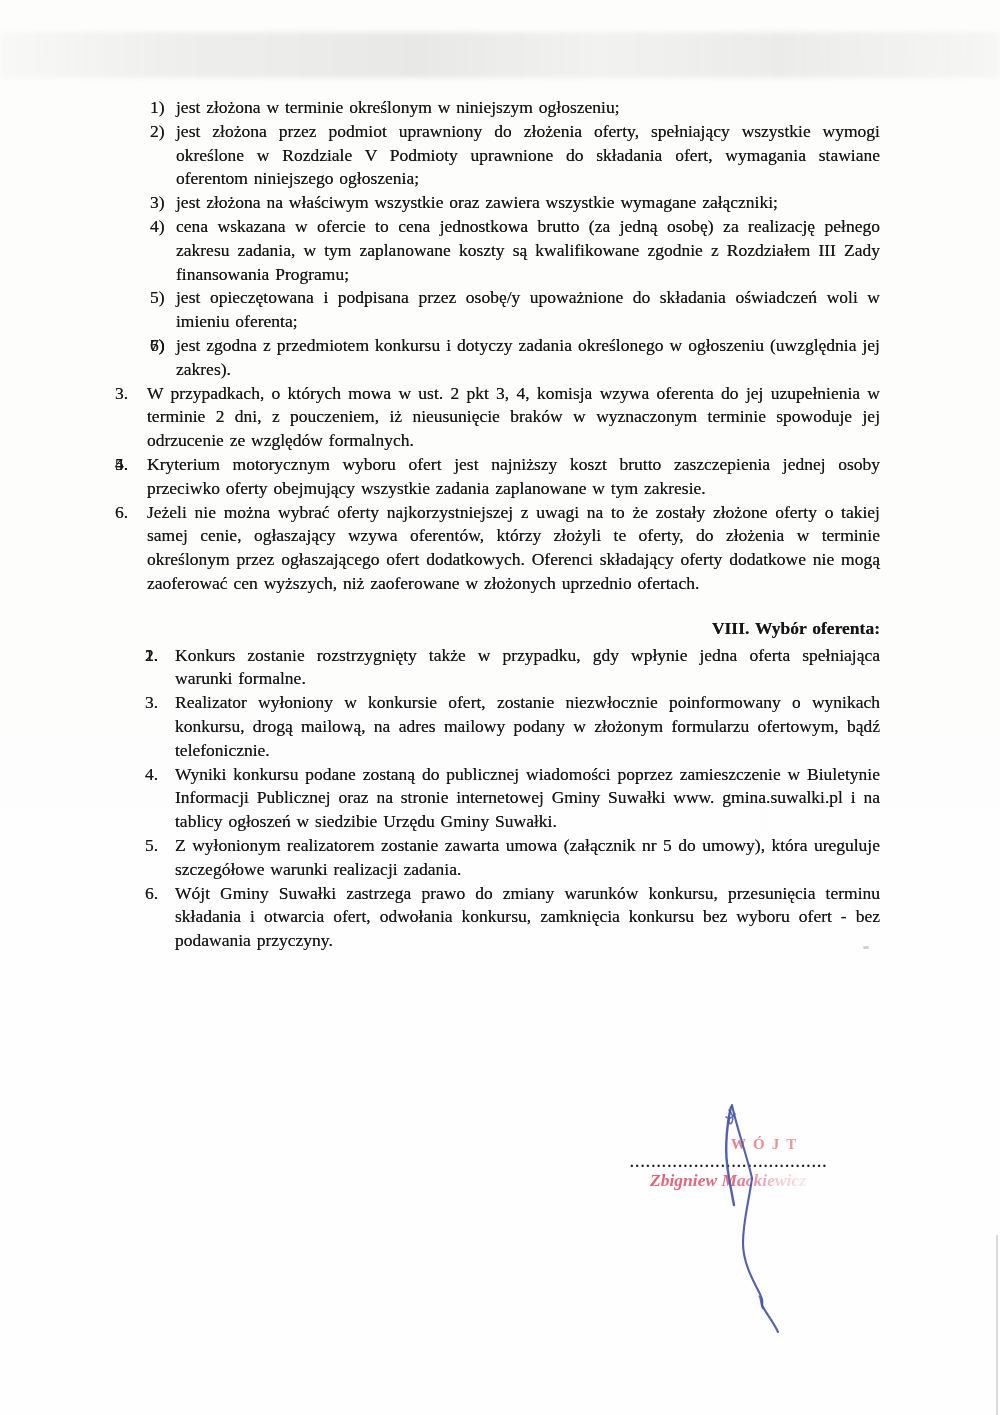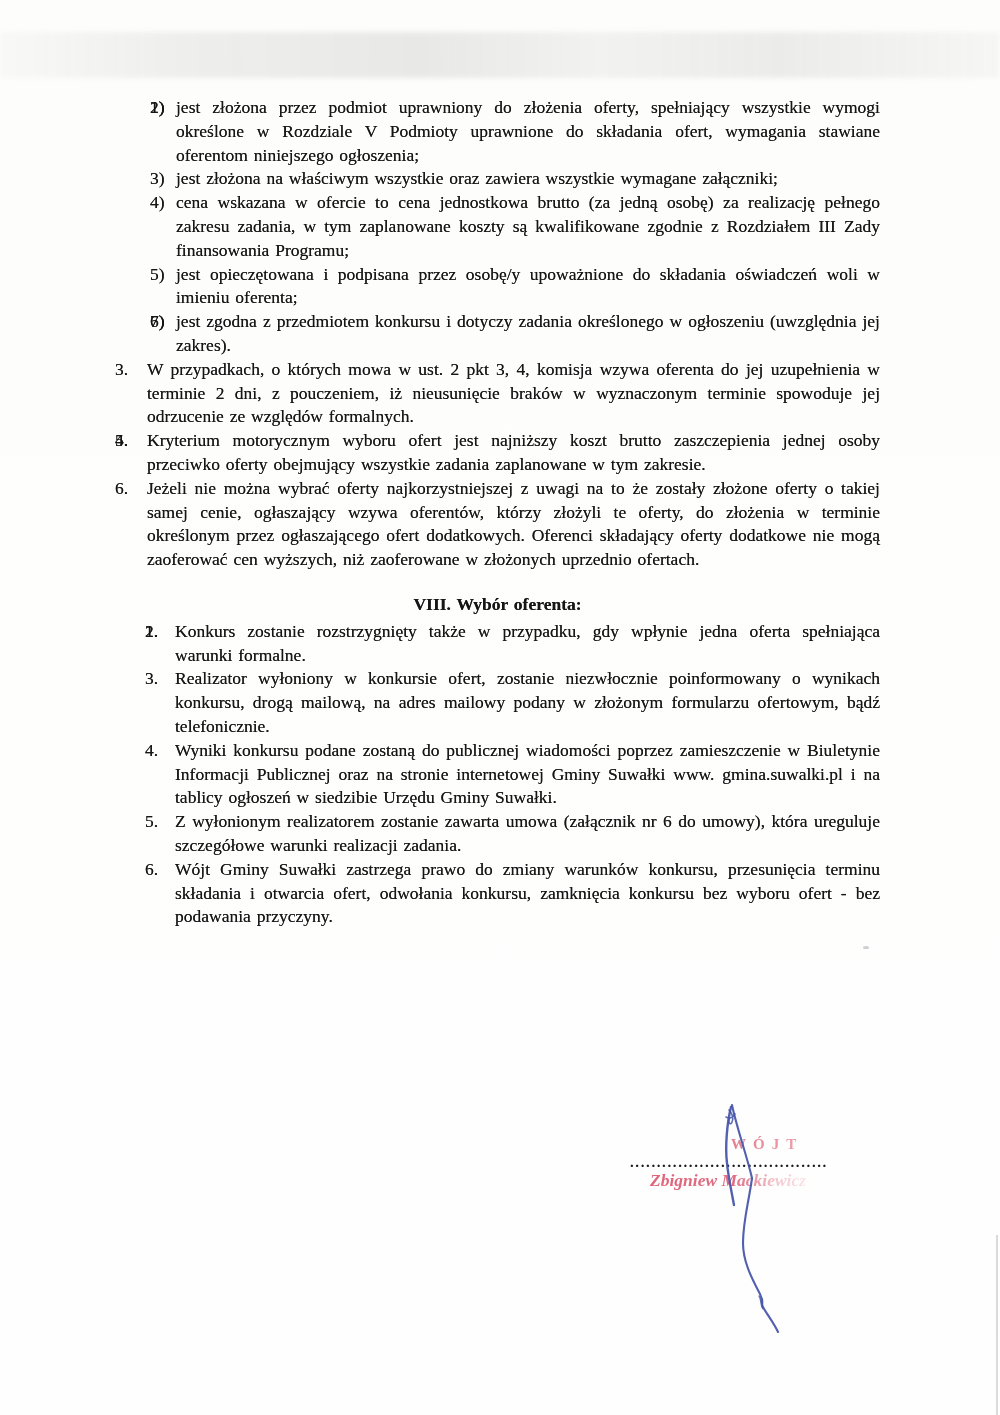--- a/index.html
+++ b/index.html
@@ -45,21 +45,21 @@
   .li{position:relative;text-align:justify;}
   .li .num{position:absolute;left:0;top:0;}
   .sublist{margin-left:35px;}
   .sublist .li{padding-left:26px;}
   .mainlist .li{padding-left:32px;}
   .seclist{margin-left:30px;}
   .seclist .li{padding-left:30px;}
   .sec-heading{
     font-weight:700;
     margin:21px 0 3px 0;
-    text-align:center;
+    text-align:right;
   }
   
   .sig-area{position:absolute;left:630px;top:1136px;width:220px;}
   .stamp-title{
     margin-left:101px;
     font-size:15px;font-weight:700;letter-spacing:7px;
     color:#dd5468;opacity:0.78;
     filter:blur(0.4px);
     -webkit-mask-image:linear-gradient(90deg,rgba(0,0,0,.95) 0%,rgba(0,0,0,.55) 100%);
     mask-image:linear-gradient(90deg,rgba(0,0,0,.95) 0%,rgba(0,0,0,.55) 100%);
@@ -89,20 +89,21 @@
   <div class="scan-band"></div>
   <div class="scan-edge"></div>
   <div class="scan-speck"></div>
 
   <div class="content">
 
     <div class="sublist">
 
         <div class="li">
           <span class="num">1)</span>
+          <span class="txt">jest złożona w terminie określonym w niniejszym ogłoszeniu;</span>
         </div>
 
         <div class="li">
           <span class="num">2)</span>
           <span class="txt">jest złożona przez podmiot uprawniony do złożenia oferty, spełniający wszystkie wymogi określone w Rozdziale V Podmioty uprawnione do składania ofert, wymagania stawiane oferentom niniejszego ogłoszenia;</span>
         </div>
 
         <div class="li">
           <span class="num">3)</span>
           <span class="txt">jest złożona na właściwym wszystkie oraz zawiera wszystkie wymagane załączniki;</span>
@@ -168,21 +169,21 @@
           <span class="txt">Realizator wyłoniony w konkursie ofert, zostanie niezwłocznie poinformowany o wynikach konkursu, drogą mailową, na adres mailowy podany w złożonym formularzu ofertowym, bądź telefonicznie.</span>
         </div>
 
         <div class="li">
           <span class="num">4.</span>
           <span class="txt">Wyniki konkursu podane zostaną do publicznej wiadomości poprzez zamieszczenie w Biuletynie Informacji Publicznej oraz na stronie internetowej Gminy Suwałki www. gmina.suwalki.pl i na tablicy ogłoszeń w siedzibie Urzędu Gminy Suwałki.</span>
         </div>
 
         <div class="li">
           <span class="num">5.</span>
-          <span class="txt">Z wyłonionym realizatorem zostanie zawarta umowa (załącznik nr 6 do umowy), która ureguluje szczegółowe warunki realizacji zadania.</span>
+          <span class="txt">Z wyłonionym realizatorem zostanie zawarta umowa (załącznik nr 5 do umowy), która ureguluje szczegółowe warunki realizacji zadania.</span>
         </div>
 
         <div class="li">
           <span class="num">6.</span>
           <span class="txt">Wójt Gminy Suwałki zastrzega prawo do zmiany warunków konkursu, przesunięcia terminu składania i otwarcia ofert, odwołania konkursu, zamknięcia konkursu bez wyboru ofert - bez podawania przyczyny.</span>
         </div>
       </div>
 
   </div>
 

